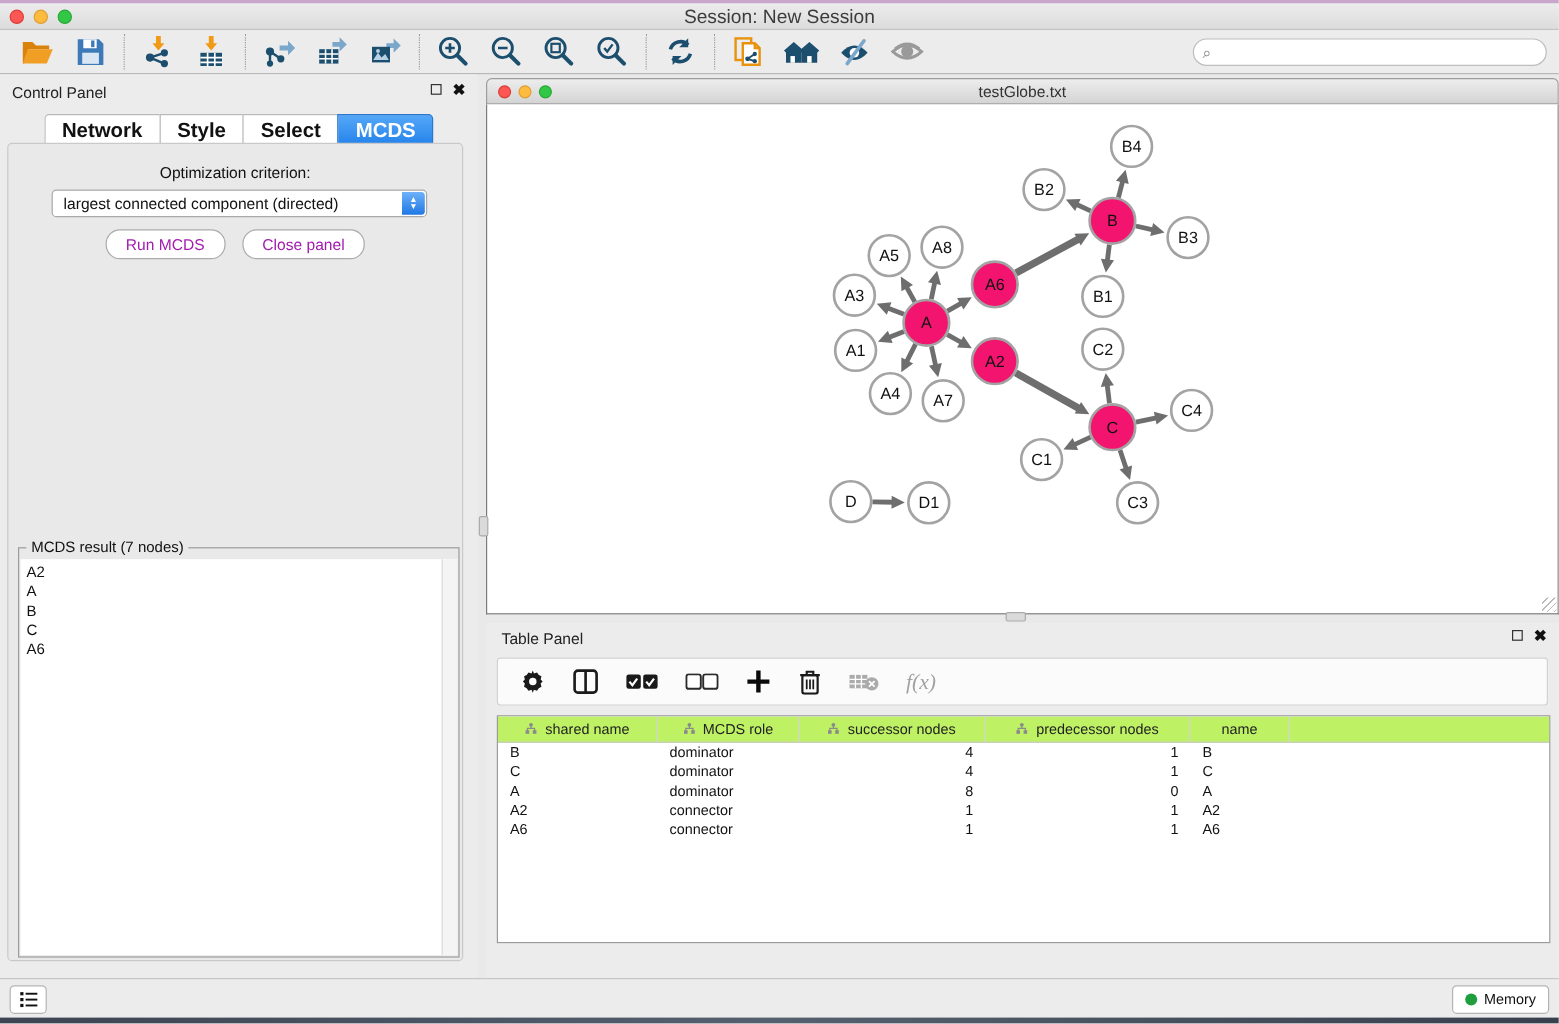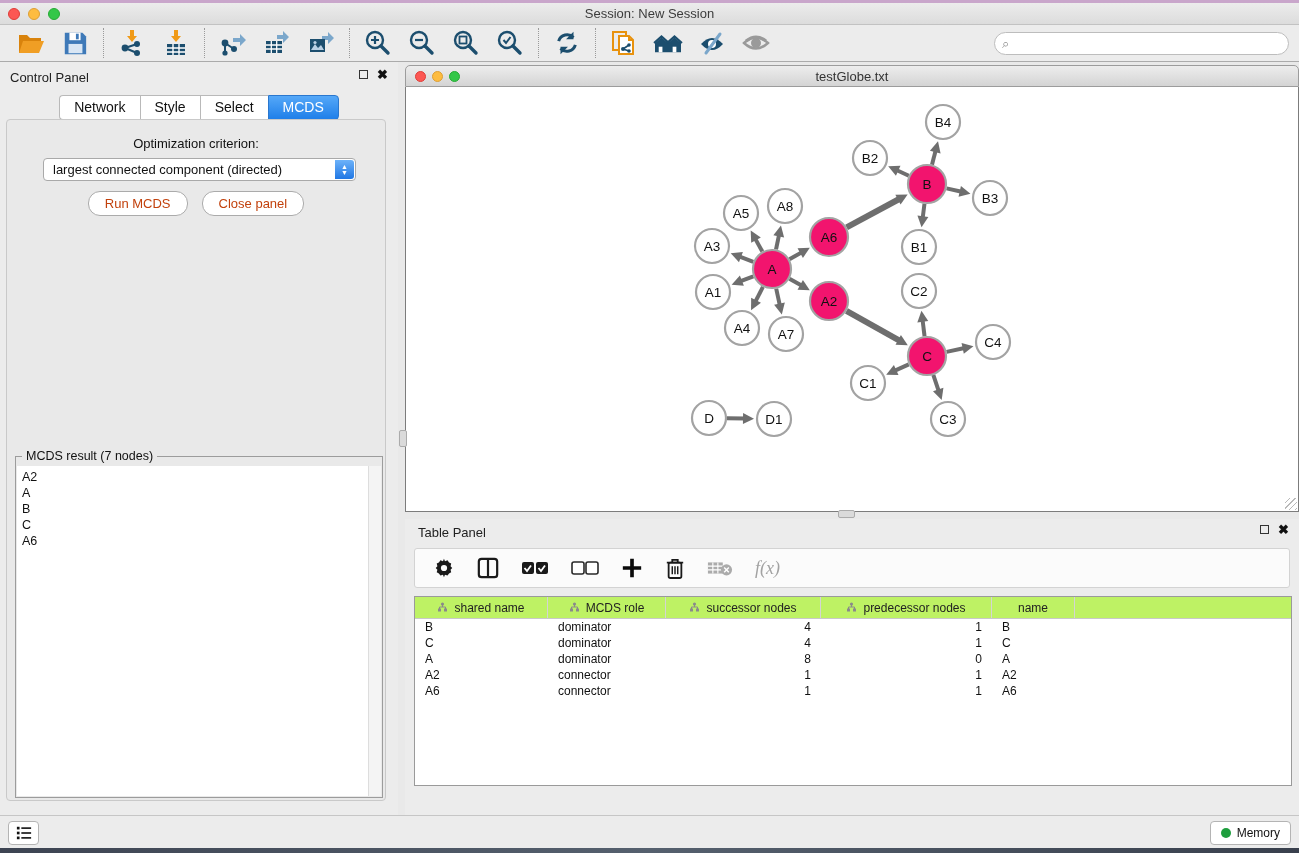--- a/index.html
+++ b/index.html
@@ -4,21 +4,21 @@
 <style>
   * { margin:0; padding:0; box-sizing:border-box; }
   html,body { width:1299px; height:853px; font-family:"Liberation Sans", sans-serif; background:#ECECEC; overflow:hidden; }
   #app { position:relative; width:1299px; height:853px; }
   .desktop-top { position:absolute; left:0; top:0; width:1299px; height:3px; background:#C9A6CB; }
   .desktop-bottom { position:absolute; left:0; top:848px; width:1299px; height:5px; background:linear-gradient(90deg,#3d4452,#55606e,#39404d); }
   .main-window { position:absolute; left:0; top:3px; width:1299px; height:845px; background:#ECECEC; }
 
   
   .titlebar { position:absolute; left:0; top:0; width:100%; height:22px; background:linear-gradient(#ECECEC,#DCDCDC); border-bottom:1px solid #C2C2C2; }
-  .titlebar .title { position:absolute; left:0; right:0; top:3px; text-align:center; font-size:13px; color:#3c3c3c; }
+  .titlebar .title { position:absolute; left:0; right:0; top:3px; text-align:center; font-size:16px; color:#3c3c3c; }
   .lights { position:absolute; left:8px; top:5px; display:flex; gap:8px; }
   .light { width:12px; height:12px; border-radius:50%; }
   .light.red { background:#FC5753; border:1px solid #DF3D38; }
   .light.yellow { background:#FDBC40; border:1px solid #DE9F34; }
   .light.green { background:#33C748; border:1px solid #27AA35; }
 
   
   .toolbar { position:absolute; left:0; top:22px; width:100%; height:37px; background:#ECECEC; border-bottom:1px solid #ABABAB; display:flex; align-items:center; padding:0 10px; }
   .tb-group { display:flex; align-items:center; gap:14px; padding:0 13px; }
   .tb-sep { width:1px; height:30px; border-left:1px dotted #9a9a9a; }
@@ -32,31 +32,31 @@
 
   
   .control-panel { position:absolute; left:0; top:0; width:398px; height:753px; background:#ECECEC; }
   .panel-header { position:absolute; left:0; top:6px; width:100%; height:20px; }
   .panel-title { position:absolute; left:10px; top:2px; font-size:13px; color:#222; }
   .panel-icons { position:absolute; right:10px; top:2px; display:flex; gap:9px; align-items:center; }
   .float-icon { width:9px; height:9px; border:1.5px solid #333; display:inline-block; }
   .close-icon { font-size:13px; font-weight:bold; color:#111; line-height:9px; }
 
   .cp-tabs { position:absolute; left:0; top:33px; width:100%; display:flex; justify-content:center; }
-  .seg-tab { font-size:14px; color:#111; background:#fff; border:1px solid #B9B9B9; border-right:none; padding:3px 14px 4px; }
+  .seg-tab { font-size:17px; color:#111; background:#fff; border:1px solid #B9B9B9; border-right:none; padding:3px 14px 4px;font-weight:bold; }
   .seg-tab:first-child { border-radius:4px 0 0 4px; }
   .seg-tab:last-child { border-right:1px solid #B9B9B9; border-radius:0 4px 4px 0; }
   .seg-tab.active { background:linear-gradient(#55A8F8,#1F7FE9); color:#fff; border-color:#2A77CE; }
 
   .cp-body { position:absolute; left:6px; top:57px; width:380px; height:682px; background:#E9E9E9; border:1px solid #C9C9C9; border-radius:4px; }
   .opt-label { position:absolute; left:0; right:0; top:16px; text-align:center; font-size:13px; color:#111; }
   .opt-select { position:absolute; left:36px; top:38px; width:313px; height:23px; background:#fff; border:1px solid #A9A9A9; border-radius:4px; font-size:13px; color:#111; display:flex; align-items:center; padding-left:9px; }
   .opt-stepper { position:absolute; right:1px; top:1px; bottom:1px; width:19px; border-radius:0 3px 3px 0; background:linear-gradient(#6DB2F9,#2077E4); color:#fff; font-size:7px; display:flex; flex-direction:column; align-items:center; justify-content:center; line-height:6px; }
   .cp-buttons { position:absolute; left:0; right:0; top:71px; display:flex; justify-content:center; gap:14px; }
-  .cp-btn { background:#fff; border:1px solid #ABABAB; border-radius:12px; font-size:13px; color:#c2410c; padding:4px 16px; }
+  .cp-btn { background:#fff; border:1px solid #ABABAB; border-radius:12px; font-size:13px; color:#a21caf; padding:4px 16px; }
 
   .result-box { position:absolute; left:8px; top:336px; width:368px; height:342px; border:1px solid #9c9c9c; }
   .result-legend { position:absolute; left:6px; top:-8px; background:#E9E9E9; padding:0 4px; font-size:12.5px; color:#111; }
   .result-list { position:absolute; left:1px; top:9px; right:1px; bottom:1px; background:#fff; font-size:12.5px; color:#111; padding:3px 0 0 5px; line-height:16px; }
   .result-scroll { position:absolute; right:1px; top:9px; bottom:1px; width:13px; background:#F4F4F4; border-left:1px solid #DDD; }
 
   
   .net-window { position:absolute; left:405px; top:3px; width:894px; height:447px;padding-left:24px; }
   .net-titlebar { position:absolute; left:0; top:0; width:100%; height:22px; background:linear-gradient(#EDEDED,#D4D4D4); border:1px solid #9C9C9C; border-radius:5px 5px 0 0; }
   .net-titlebar .lights { left:9px; top:5px; gap:6px; }

